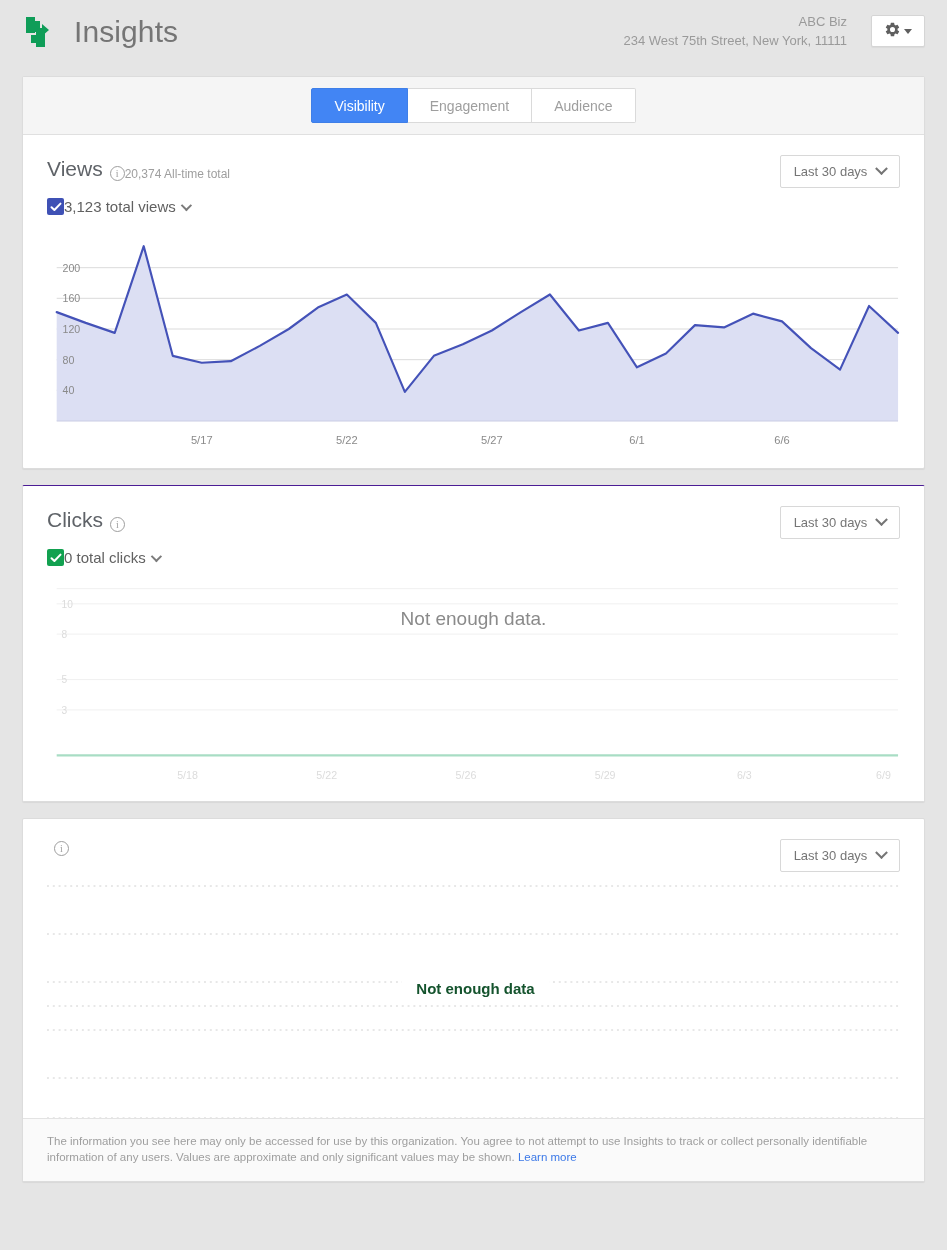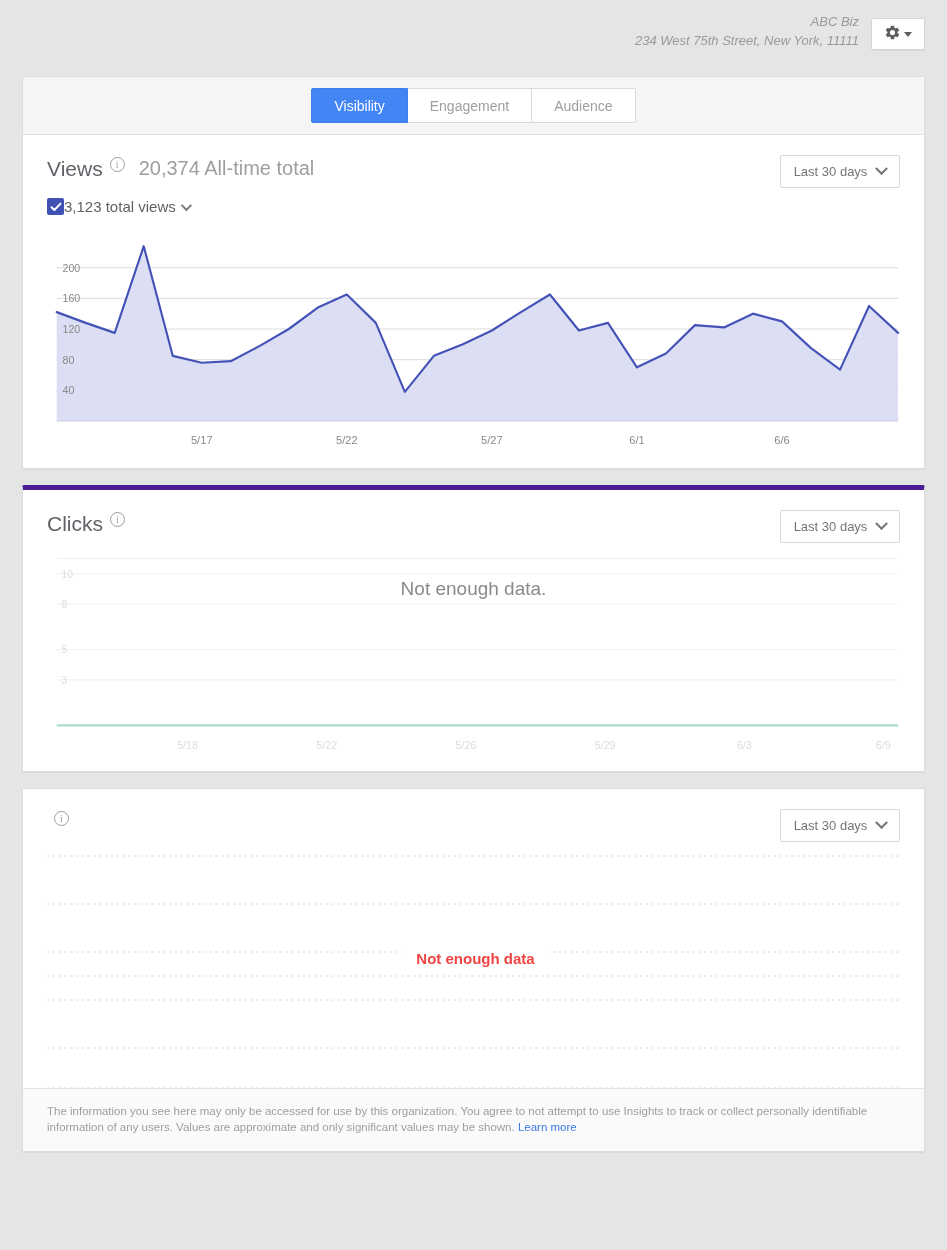--- a/index.html
+++ b/index.html
@@ -30,24 +30,23 @@
   .brand-title {
     font-size: 30px;
     color: #757575;
     font-weight: 400;
     letter-spacing: .1px;
     line-height: 32px;
   }
   .topbar-right {
     margin-left: auto;
     display: flex;
-    align-items: flex-end;
+    align-items: center;
     margin-top: 12px;
-    gap: 12px;
-    font-style: italic;
+    gap: 24px;
   }
   .biz-info { text-align: right; line-height: 19px; padding-top: 0px; }
   .biz-name { font-size: 13px; color: #9a9a9a; }
   .biz-addr { font-size: 13px; color: #9a9a9a; }
   .gear-btn {
     width: 54px; height: 32px;
     background: #fff;
     border: 1px solid #d5d5d5;
     border-radius: 2px;
     display: flex; align-items: center; justify-content: center;
@@ -101,44 +100,43 @@
     background: #4285f4;
     border-color: #3f7fe8;
     color: #fff;
     font-weight: 500;
   }
 
   
   .section { padding: 22px 24px 10px 24px; position: relative; }
   .sec-head {
     display: flex;
-    align-items: flex-start;
+    align-items: flex-end;
   }
   .sec-title {
     font-size: 21px;
     color: #5f6368;
     font-weight: 400;
   }
   .info-icon {
     display: inline-flex;
     width: 15px; height: 15px;
     margin-left: 7px;
     border: 1.3px solid #9e9e9e;
     border-radius: 50%;
     color: #9e9e9e;
     font-size: 10px;
     align-items: center; justify-content: center;
     font-family: "Liberation Serif", serif;
     cursor: pointer;
     flex: none;
   }
   .sec-sub {
-    font-size: 20px;
+    font-size: 12px;
     color: #9e9e9e;
-    margin-left: 14px;
     font-weight: 400;
   }
   .range-btn {
     position: absolute;
     top: 20px; right: 24px;
     height: 33px;
     min-width: 120px;
     padding: 0 12px;
     background: #fff;
     border: 1px solid #d8d8d8;
@@ -199,21 +197,21 @@
     height: 250px;
     margin: 12px 0 0 0;
   }
   .dd-label {
     position: absolute;
     left: 4px; right: 0;
     top: 112px;
     text-align: center;
     font-size: 15px;
     font-weight: bold;
-    color: #ef4444;
+    color: #14532d;
     background: #fff;
     padding: 0 14px;
     width: fit-content;
     margin: 0 auto;
     z-index: 2;
   }
 
   
   .footer {
     border-top: 1px solid #e3e3e3;
@@ -222,20 +220,30 @@
     font-size: 11.5px;
     line-height: 16px;
     color: #9e9e9e;
   }
   .footer a { color: #3b78e7; text-decoration: none; }
 </style>
 </head>
 <body>
 
 <div class="topbar">
+  <div class="brand">
+    <span>
+      <svg class="logo" viewBox="0 0 40 40">
+        <path d="M4 5 L13 5 L13 9 L18 9 L18 17 L13 17 L13 21 L4 21 Z" fill="#0f9d58"></path>
+        <path d="M9 16 L20 16 L20 12 L27 18 L20 24 L20 20 L9 20 Z" fill="#0f9d58"></path>
+        <path d="M14 19 L23 19 L23 35 L14 35 L14 31 L9 31 L9 23 L14 23 Z" fill="#0f9d58"></path>
+      </svg>
+    </span>
+    <span class="brand-title">Insights</span>
+  </div>
   <div class="topbar-right">
     <div class="biz-info">
       <div class="biz-name">ABC Biz</div>
       <div class="biz-addr">234 West 75th Street, New York, 11111</div>
     </div>
     <div class="gear-btn">
       <span>
         <svg width="17" height="17" viewBox="0 0 24 24" fill="#5f5f5f">
           <path d="M19.14 12.94a7.43 7.43 0 000-1.88l2.03-1.58a.5.5 0 00.12-.62l-1.92-3.32a.5.5 0 00-.6-.22l-2.39.96a7 7 0 00-1.63-.94l-.36-2.54a.5.5 0 00-.5-.42h-3.84a.5.5 0 00-.5.42l-.36 2.54c-.58.24-1.13.56-1.63.94l-2.39-.96a.5.5 0 00-.6.22L2.65 8.86a.5.5 0 00.12.62l2.03 1.58a7.43 7.43 0 000 1.88l-2.03 1.58a.5.5 0 00-.12.62l1.92 3.32c.12.2.37.29.6.22l2.39-.96c.5.38 1.05.7 1.63.94l.36 2.54c.04.24.25.42.5.42h3.84c.25 0 .46-.18.5-.42l.36-2.54c.58-.24 1.13-.56 1.63-.94l2.39.96c.23.07.48-.02.6-.22l1.92-3.32a.5.5 0 00-.12-.62l-2.03-1.58zM12 15.6A3.6 3.6 0 1115.6 12 3.6 3.6 0 0112 15.6z"></path>
         </svg>
@@ -297,32 +305,41 @@
           <text x="159.6551724137931" y="16" font-size="11.5" fill="#8a8a8a" text-anchor="middle" font-family="&quot;Liberation Sans&quot;, sans-serif">5/17</text>
           <text x="309.3103448275862" y="16" font-size="11.5" fill="#8a8a8a" text-anchor="middle" font-family="&quot;Liberation Sans&quot;, sans-serif">5/22</text>
           <text x="458.9655172413793" y="16" font-size="11.5" fill="#8a8a8a" text-anchor="middle" font-family="&quot;Liberation Sans&quot;, sans-serif">5/27</text>
           <text x="608.6206896551724" y="16" font-size="11.5" fill="#8a8a8a" text-anchor="middle" font-family="&quot;Liberation Sans&quot;, sans-serif">6/1</text>
           <text x="758.2758620689655" y="16" font-size="11.5" fill="#8a8a8a" text-anchor="middle" font-family="&quot;Liberation Sans&quot;, sans-serif">6/6</text>
         </svg>
     </div>
   </div>
 </div>
 
-<div class="card" style="border-top:5px solid #4c1d95">
+<div class="card" style="border-top:1px solid #4c1d95">
   <div class="section">
     <div class="sec-head">
       <span class="sec-title">Clicks</span>
       <span class="info-icon">i</span>
     </div>
 
     <div class="range-btn">
       <span>Last 30 days</span>
       <span class="chev"></span>
     </div>
 
+    <div class="legend-row">
+      <span class="cbx" style="background:#12a150">
+        <svg width="12" height="12" viewBox="0 0 12 12">
+            <path d="M1.5 6.2 L4.4 9 L10.5 2.6" stroke="#fff" stroke-width="2" fill="none" stroke-linecap="round" stroke-linejoin="round"></path>
+          </svg>
+      </span>
+      <span class="legend-label">0 total clicks</span>
+      <span class="legend-chev"></span>
+    </div>
 
     <div class="chart-wrap">
       <svg class="chart-svg" id="clicks-svg" viewBox="0 0 880 185" height="185">
           <line x1="10" y1="6" x2="878" y2="6" stroke="#f0f0f0" stroke-width="1"></line>
           <line x1="10" y1="131.0909090909091" x2="878" y2="131.0909090909091" stroke="#f0f0f0" stroke-width="1"></line>
           <text x="15" y="135.0909090909091" font-size="10.5" fill="#dcdcdc" font-family="&quot;Liberation Sans&quot;, sans-serif">3</text>
           <line x1="10" y1="99.81818181818183" x2="878" y2="99.81818181818183" stroke="#f0f0f0" stroke-width="1"></line>
           <text x="15" y="103.81818181818183" font-size="10.5" fill="#dcdcdc" font-family="&quot;Liberation Sans&quot;, sans-serif">5</text>
           <line x1="10" y1="52.90909090909091" x2="878" y2="52.90909090909091" stroke="#f0f0f0" stroke-width="1"></line>
           <text x="15" y="56.90909090909091" font-size="10.5" fill="#dcdcdc" font-family="&quot;Liberation Sans&quot;, sans-serif">8</text>

